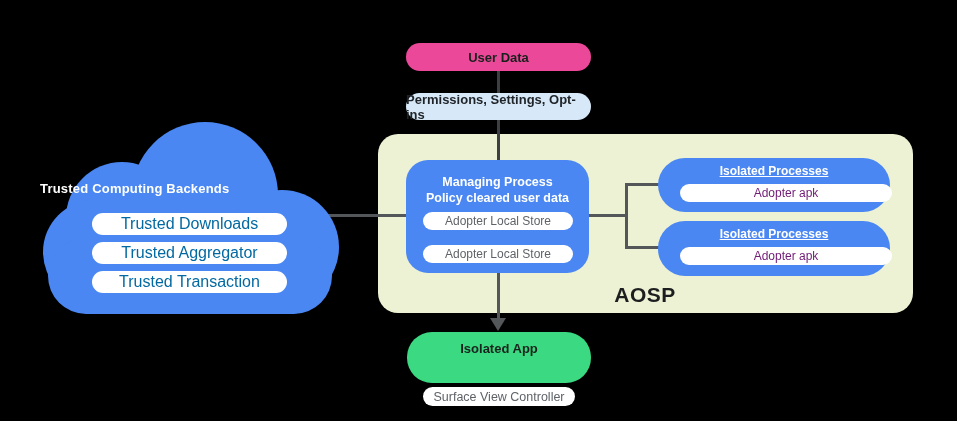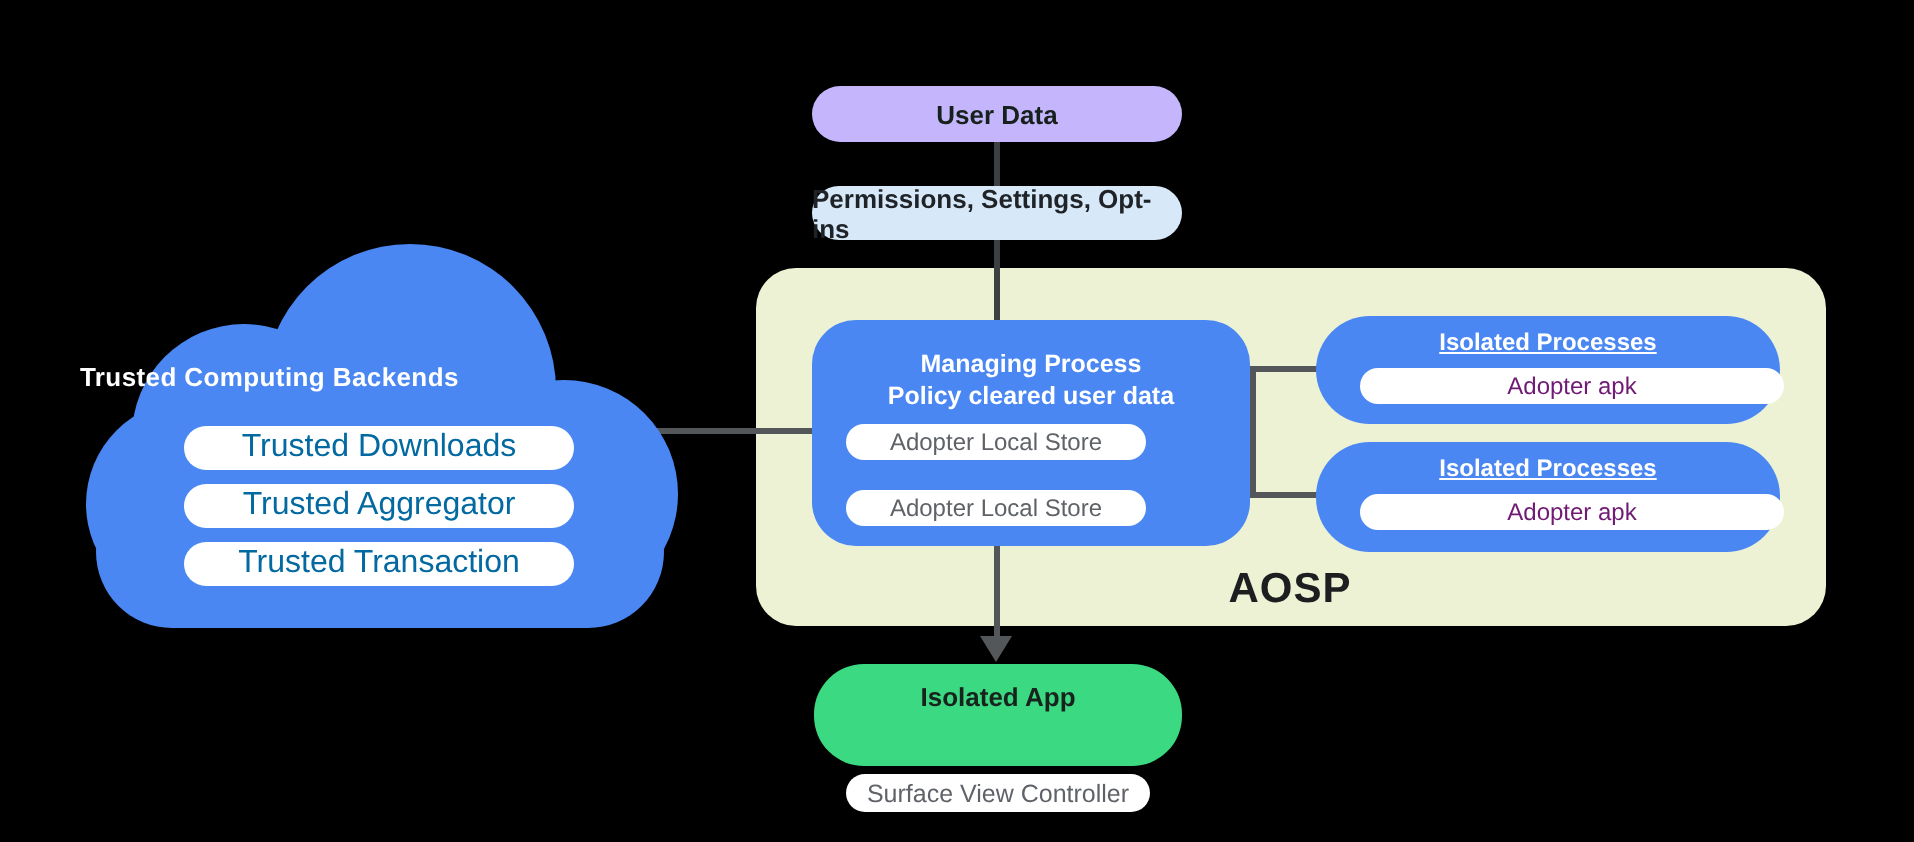--- a/index.html
+++ b/index.html
@@ -22,39 +22,39 @@
   }
   .aosp-label{
     position:absolute;left:600px;top:283px;width:90px;z-index:4;
     font-size:21px;font-weight:bold;color:#1c1e1f;text-align:center;letter-spacing:.5px;
   }
   
   .pill-top{
     position:absolute;z-index:4;display:flex;align-items:center;justify-content:center;
     font-size:13px;font-weight:bold;color:#17211c;border-radius:15px;
   }
-  .user-data{left:406px;top:43px;width:185px;height:28px;background:#c4b5fd;}
+  .user-data{left:406px;top:43px;width:185px;height:28px;background:#ec4899;}
   .perms{left:406px;top:93px;width:185px;height:27px;background:#d7e9f8;color:#1f2327;}
   
   .cloud{position:absolute;left:40px;top:112px;width:300px;height:208px;z-index:2;}
   .cloud .puff{position:absolute;background:#4a87f3;border-radius:50%;}
   .cloud .body{position:absolute;left:8px;top:126px;width:284px;height:76px;background:#4a87f3;border-radius:38px;}
   .cloud-title{
     position:absolute;left:0;top:69px;width:300px;text-align:left;
     font-size:13px;font-weight:bold;color:#ffffff;letter-spacing:.2px;
   }
   .cloud-pill{
     position:absolute;left:52px;width:195px;height:22px;background:#ffffff;border-radius:11px;
     display:flex;align-items:center;justify-content:center;
     font-size:16px;color:#0369a1;
   }
   
   .managing{
     position:absolute;left:406px;top:160px;width:183px;height:113px;z-index:4;
-    background:#4a87f3;border-radius:22px;padding-left:36px;
+    background:#4a87f3;border-radius:22px;
   }
   .managing-title{
     position:absolute;left:0;top:14px;width:100%;text-align:center;
     font-size:12.5px;font-weight:bold;color:#ffffff;line-height:1.3;
   }
   .mini-pill{
     position:absolute;background:#ffffff;display:flex;align-items:center;justify-content:center;
     font-size:12px;color:#5f6368;border-radius:9px;
   }
   .managing .mini-pill{left:17px;width:150px;height:18px;}

